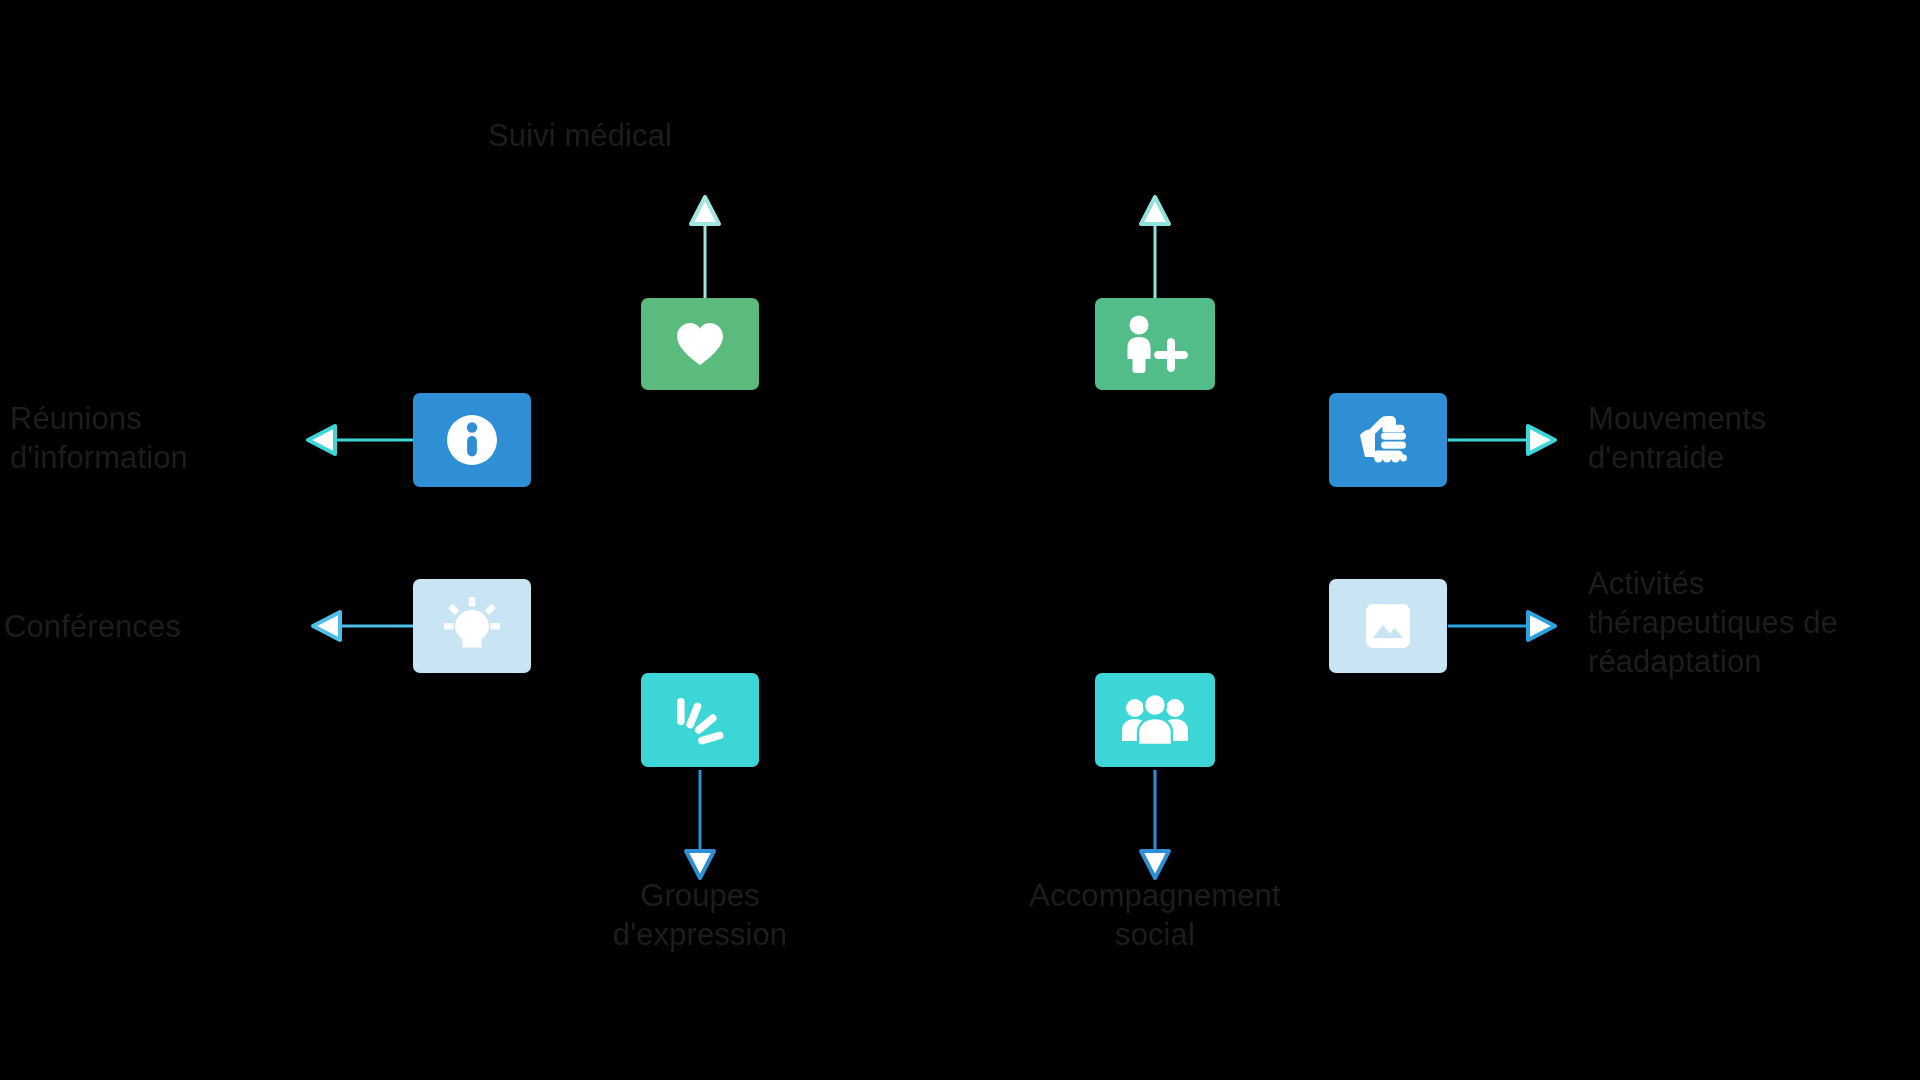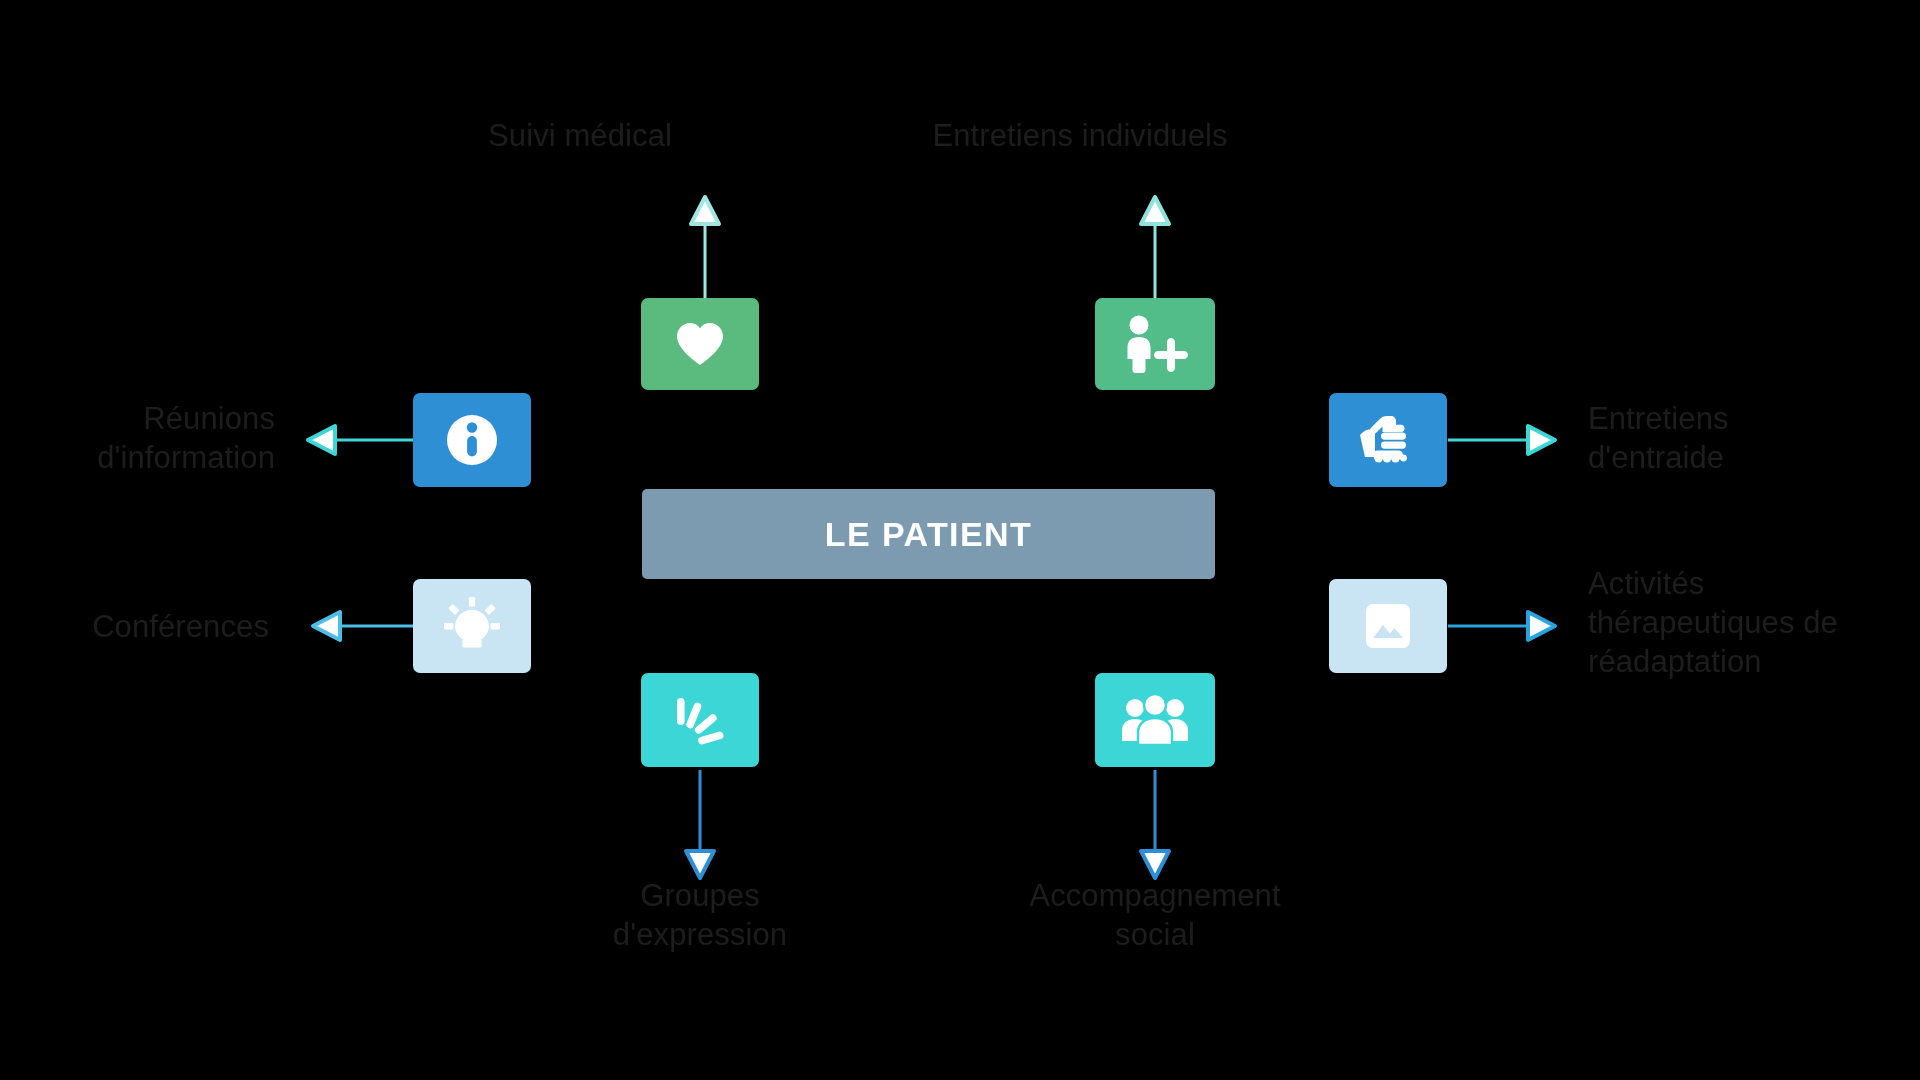--- a/index.html
+++ b/index.html
@@ -14,21 +14,21 @@
   .label{
     position:absolute;
     color:#1d1d1d;
     font-size:31px;
     line-height:1.25;
     font-weight:400;
     letter-spacing:.1px;
     white-space:pre-line;
   }
   .label.c{text-align:center;}
-  .label.r{text-align:right;}
+  .label.r{text-align:left;}
   .label.l{text-align:left;}
 
   
   .tile{
     position:absolute;
     border-radius:7px;
     display:flex;align-items:center;justify-content:center;
   }
   .tile svg{display:block;}
 
@@ -49,21 +49,20 @@
   .conn{position:absolute;}
   .conn svg{display:block;overflow:visible;}
 </style>
 </head>
 <body>
 
 <div class="stage">
 
   <div class="label c" style="left:460px;top:117px;width:240px;">Suivi médical</div>
 
-  <div class="label c" style="left:870px;top:117px;width:420px;">Entretiens individuels</div>
 
   <div class="conn" style="left:685px;top:195px;width:40px;height:110px;">
     <svg width="40" height="110" viewBox="0 0 40 110">
       <line x1="20" y1="110" x2="20" y2="26" stroke="#9fe8df" stroke-width="3"></line>
       <polygon points="20,2 34,29 6,29" fill="#ffffff" stroke="#9fe8df" stroke-width="4" stroke-linejoin="round"></polygon>
     </svg>
   </div>
 
   <div class="conn" style="left:1135px;top:195px;width:40px;height:110px;">
     <svg width="40" height="110" viewBox="0 0 40 110">
@@ -125,23 +124,20 @@
         <path d="M30 13 C20.6 13 13 20.4 13 29.2 C13 34.8 16.2 39 20.5 42.2 L20.5 50.5 L39.5 50.5 L39.5 42.2 C43.8 39 47 34.8 47 29.2 C47 20.4 39.4 13 30 13 Z" fill="#ffffff"></path>
         <rect x="26.8" y="0" width="6.4" height="9.5" rx="1" fill="#ffffff"></rect>
         <rect x="2" y="26" width="9.5" height="6.4" rx="1" fill="#ffffff"></rect>
         <rect x="48.5" y="26" width="9.5" height="6.4" rx="1" fill="#ffffff"></rect>
         <rect x="8.6" y="7.6" width="6.4" height="9.5" rx="1" fill="#ffffff" transform="rotate(-45 11.8 12.3)"></rect>
         <rect x="45" y="7.6" width="6.4" height="9.5" rx="1" fill="#ffffff" transform="rotate(45 48.2 12.3)"></rect>
       </svg>
     </span>
   </div>
 
-  <div class="center-bar" style="left:642px;top:489px;width:573px;height:90px;background:#7c9bb0;">
-    <span>LE PATIENT</span>
-  </div>
 
   <div class="tile" style="left:1329px;top:393px;width:118px;height:94px;background:#2e8fd4;">
     <span>
       <svg width="62" height="54" viewBox="0 0 62 54" aria-hidden="true">
         <path d="M30 3 C27 3 24.5 4.2 22.3 6.4 L13.8 15 C12.4 16.4 12.4 18.7 13.8 20.1 C15.2 21.5 17.5 21.5 18.9 20.1 L25.5 13.5 L25.5 19 L44 19 C46 19 47.6 17.4 47.6 15.4 C47.6 13.4 46 11.8 44 11.8 L39 11.8 L39 7.8 C39 5.2 36.8 3 34.2 3 Z" fill="#ffffff"></path>
         <rect x="24" y="19.5" width="25" height="7.2" rx="3.6" fill="#ffffff"></rect>
         <rect x="24" y="28.5" width="25" height="7.2" rx="3.6" fill="#ffffff"></rect>
         <path d="M3 22 C3 22 8 16.5 12 16.5 C16 16.5 18 19 18 19 L18 44 L8 44 Z" fill="#ffffff"></path>
         <rect x="16" y="37.5" width="30" height="9" rx="4.5" fill="#ffffff"></rect>
         <circle cx="21.5" cy="45.5" r="4" fill="#ffffff"></circle>
@@ -152,21 +148,21 @@
     </span>
   </div>
 
   <div class="conn" style="left:1448px;top:418px;width:110px;height:44px;">
     <svg width="110" height="44" viewBox="0 0 110 44">
       <line x1="0" y1="22" x2="82" y2="22" stroke="#3dd6d6" stroke-width="3"></line>
       <polygon points="107,22 80,8 80,36" fill="#ffffff" stroke="#3dd6d6" stroke-width="4" stroke-linejoin="round"></polygon>
     </svg>
   </div>
 
-  <div class="label l" style="left:1588px;top:400px;width:330px;">Entretiens
+  <div class="label l" style="left:1588px;top:400px;width:330px;">Mouvements
 d'entraide</div>
 
   <div class="tile" style="left:1329px;top:579px;width:118px;height:94px;background:#c9e4f2;">
     <span>
       <svg width="46" height="46" viewBox="0 0 46 46" aria-hidden="true">
         <rect x="1" y="1" width="44" height="44" rx="7" fill="#ffffff"></rect>
         <path d="M8 35 L18 22 L25 30.5 L29.5 25 L38 35 Z" fill="#c9e4f2"></path>
       </svg>
     </span>
   </div>

